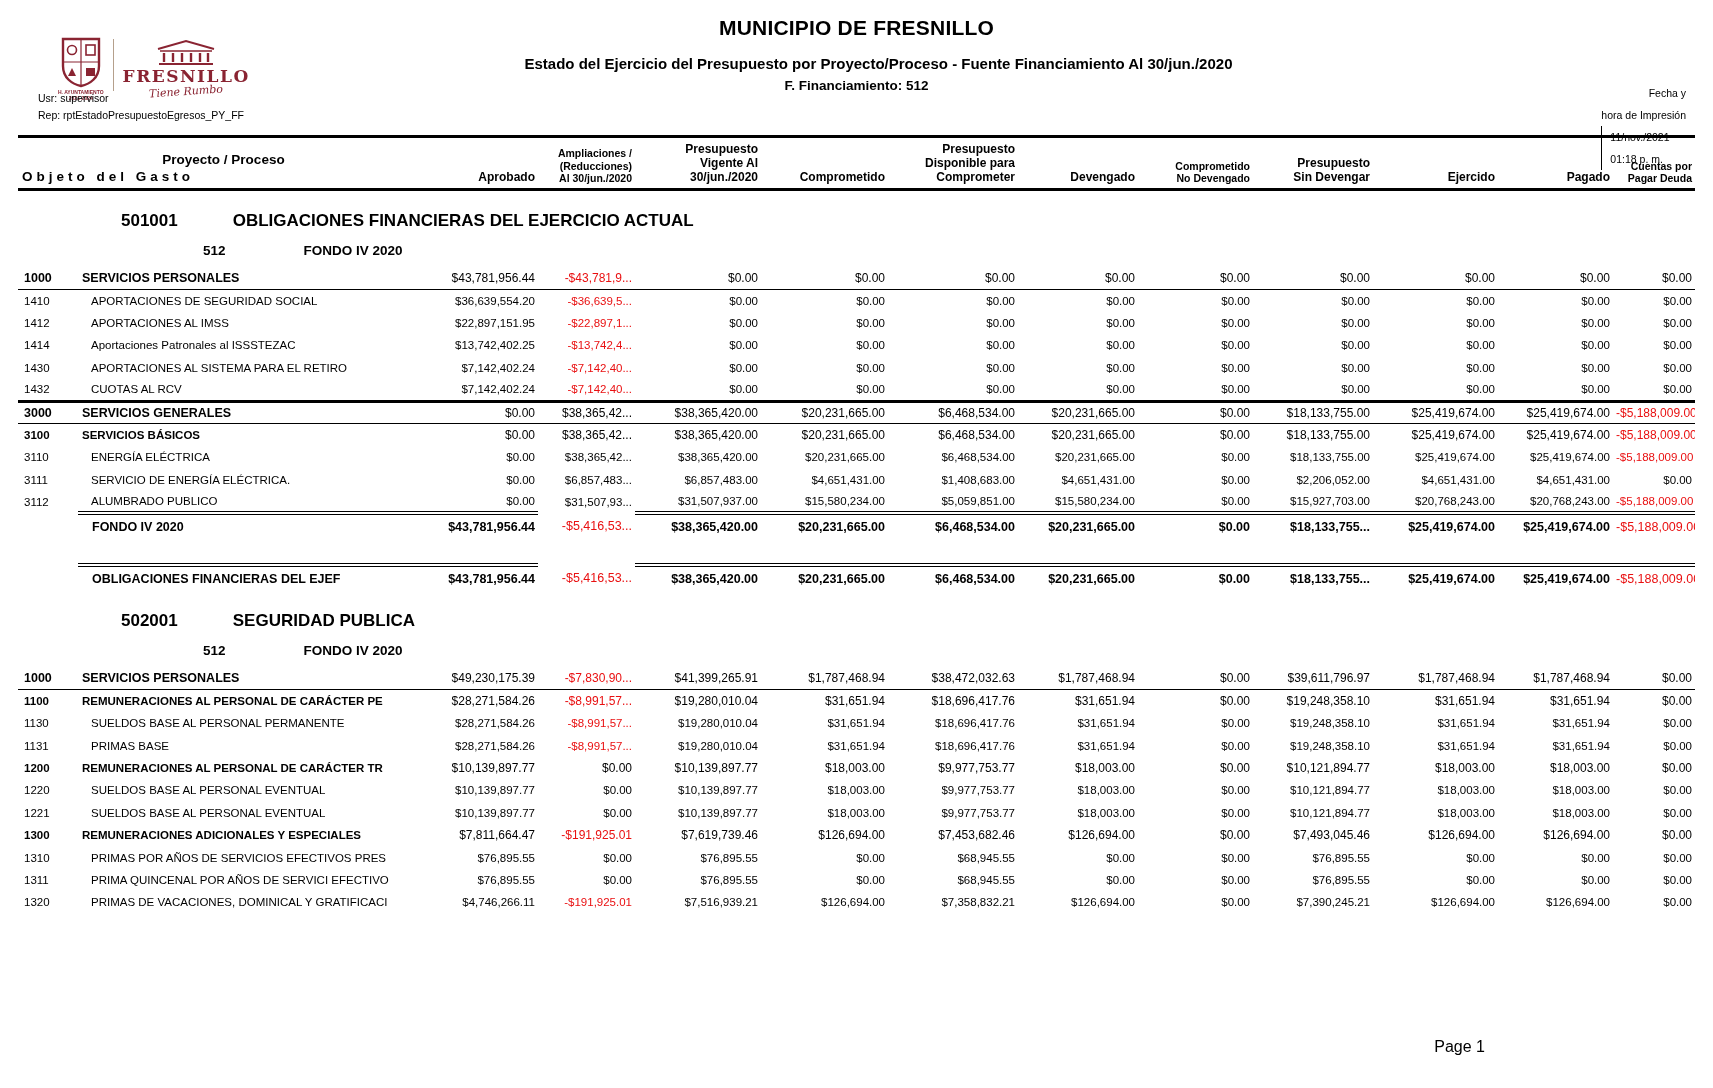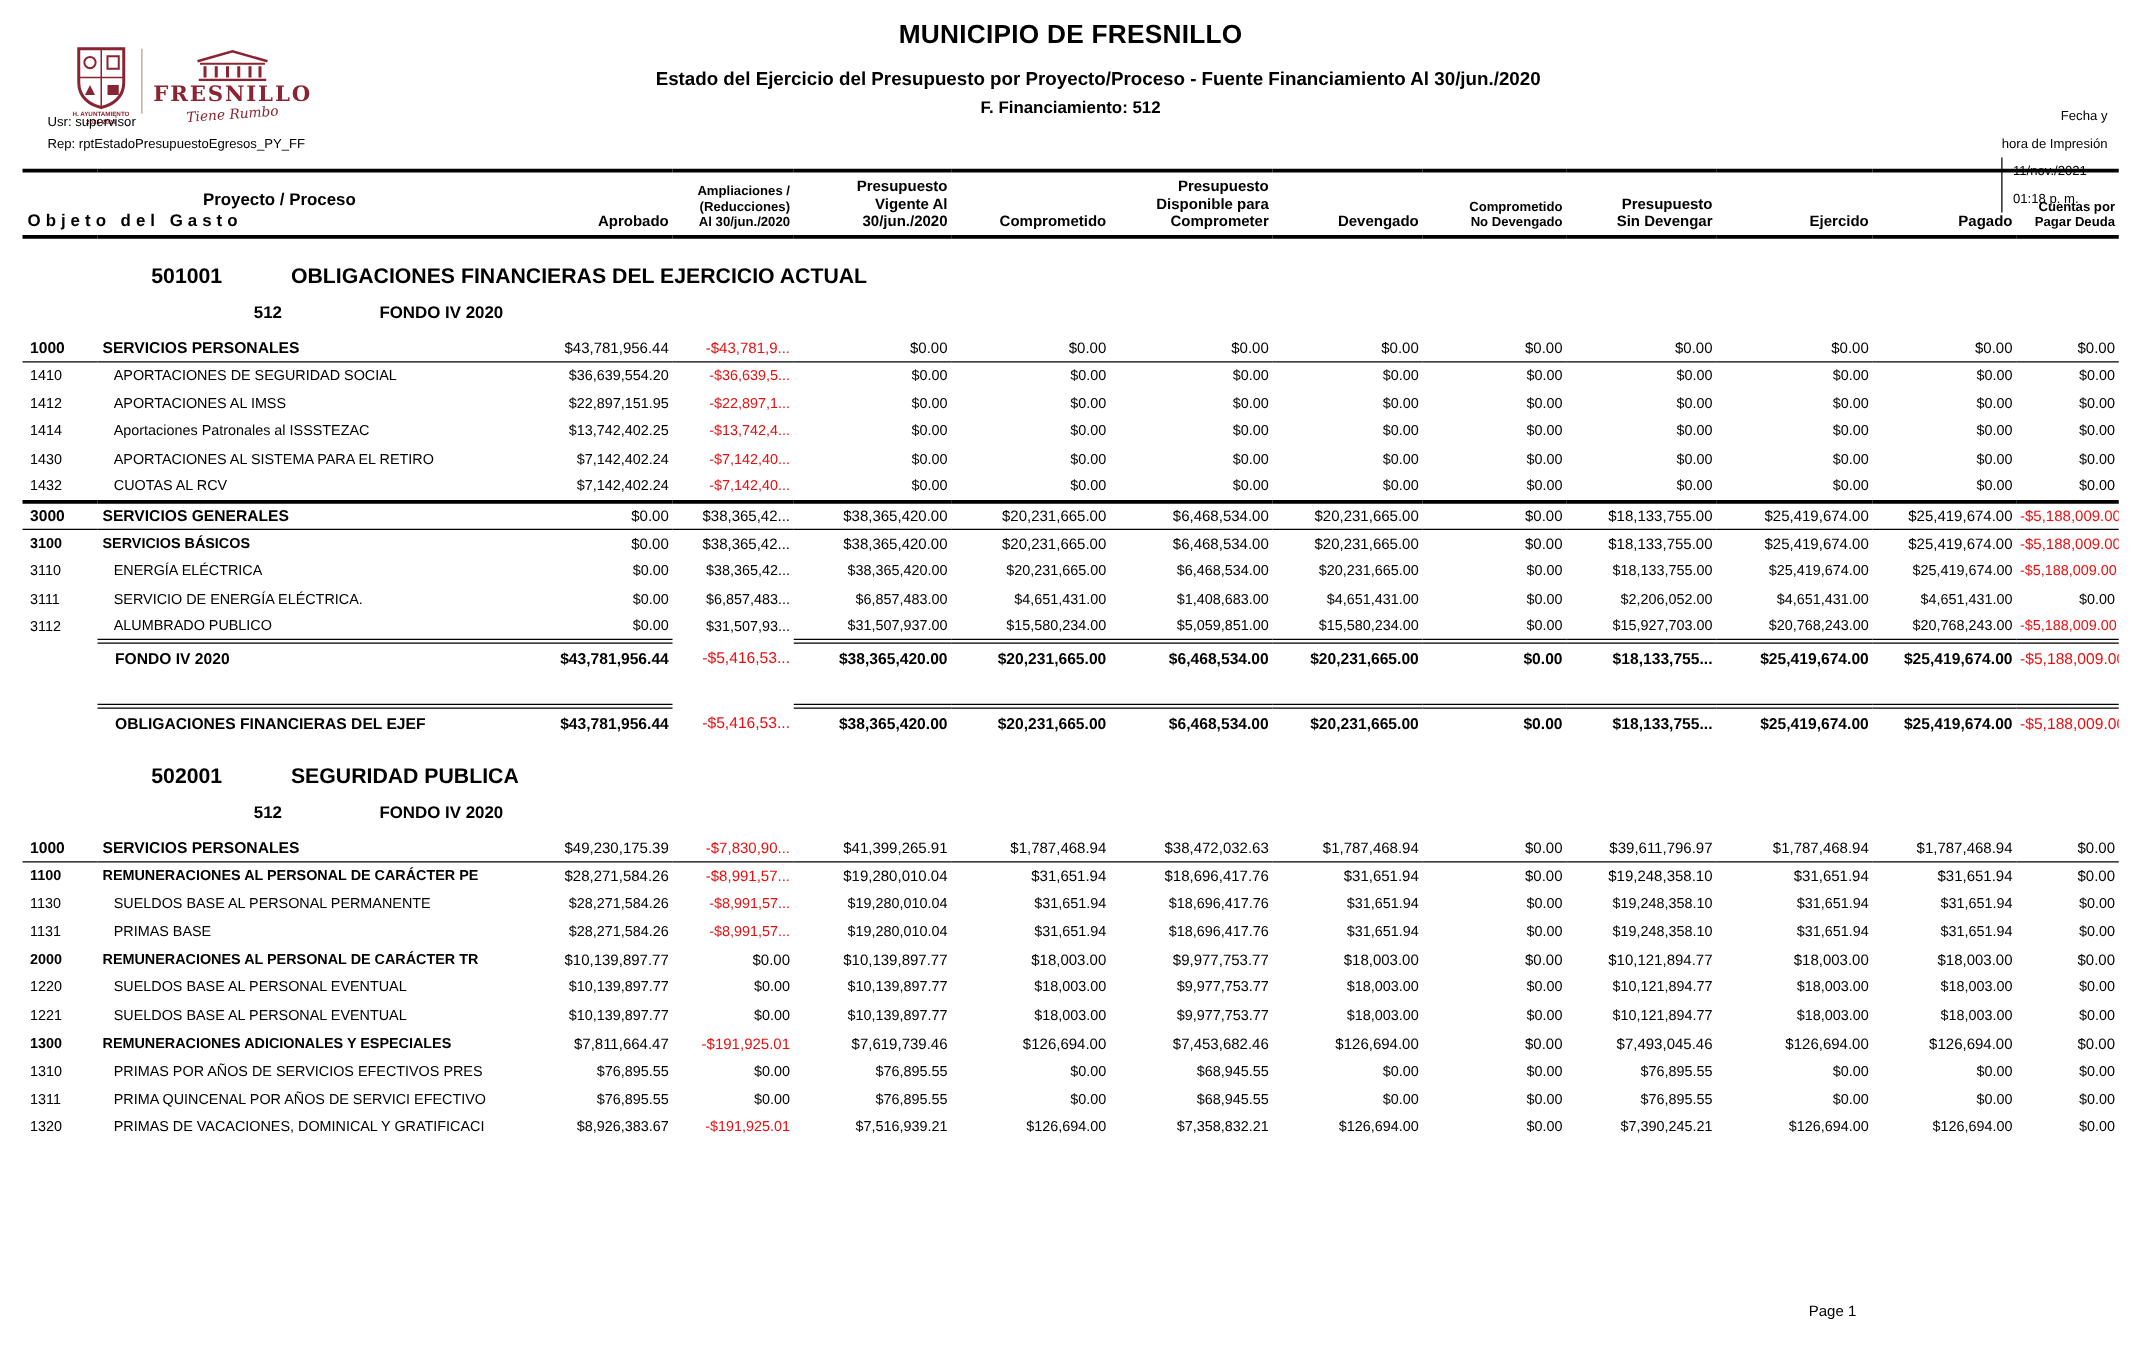--- a/index.html
+++ b/index.html
@@ -65,21 +65,21 @@
   tr.total-row td.num.neg{ font-weight:normal; }
   tr.total-row td.lbl{ padding-left:14px; }
 
   .sec-title{ padding-top:11px; padding-bottom:4px; }
   .sec-code{ font-size:17px; font-weight:bold; margin-left:100px; }
   .sec-name{ font-size:17px; font-weight:bold; margin-left:55px; }
   .fund-cell{ padding-top:6px; padding-bottom:4px; }
   .fund-code{ font-size:13.5px; font-weight:bold; margin-left:182px; }
   .fund-name{ font-size:13.5px; font-weight:bold; margin-left:78px; }
 
-  .page-footer{ position:absolute; right:228px; bottom:32px; font-size:12px; }
+  .page-footer{ position:absolute; right:228px; bottom:32px; font-size:16px; }
 </style>
 </head>
 <body>
 
 <div class="report-header">
 
   <div class="logo-block">
     <div class="crest">
       <svg width="44" height="52" viewBox="0 0 44 52">
         <path d="M4 3 H40 V30 C40 42 31 48 22 50 C13 48 4 42 4 30 Z" fill="none" stroke="#8a2432" stroke-width="2.4"></path>
@@ -479,21 +479,21 @@
         <td class="num">$31,651.94</td>
         <td class="num">$18,696,417.76</td>
         <td class="num">$31,651.94</td>
         <td class="num">$0.00</td>
         <td class="num">$19,248,358.10</td>
         <td class="num">$31,651.94</td>
         <td class="num">$31,651.94</td>
         <td class="num">$0.00</td>
       </tr>
       <tr class="data lvl2">
-        <td class="code">2000</td>
+        <td class="code">1200</td>
         <td class="lbl">REMUNERACIONES AL PERSONAL DE CARÁCTER TR</td>
         <td class="num">$10,139,897.77</td>
         <td class="num">$0.00</td>
         <td class="num">$10,139,897.77</td>
         <td class="num">$18,003.00</td>
         <td class="num">$9,977,753.77</td>
         <td class="num">$18,003.00</td>
         <td class="num">$0.00</td>
         <td class="num">$10,121,894.77</td>
         <td class="num">$18,003.00</td>
@@ -571,21 +571,21 @@
         <td class="num">$0.00</td>
         <td class="num">$0.00</td>
         <td class="num">$76,895.55</td>
         <td class="num">$0.00</td>
         <td class="num">$0.00</td>
         <td class="num">$0.00</td>
       </tr>
       <tr class="data lvl3">
         <td class="code">1320</td>
         <td class="lbl">PRIMAS DE VACACIONES, DOMINICAL Y GRATIFICACI</td>
-        <td class="num">$8,926,383.67</td>
+        <td class="num">$4,746,266.11</td>
         <td class="num neg">-$191,925.01</td>
         <td class="num">$7,516,939.21</td>
         <td class="num">$126,694.00</td>
         <td class="num">$7,358,832.21</td>
         <td class="num">$126,694.00</td>
         <td class="num">$0.00</td>
         <td class="num">$7,390,245.21</td>
         <td class="num">$126,694.00</td>
         <td class="num">$126,694.00</td>
         <td class="num">$0.00</td>

